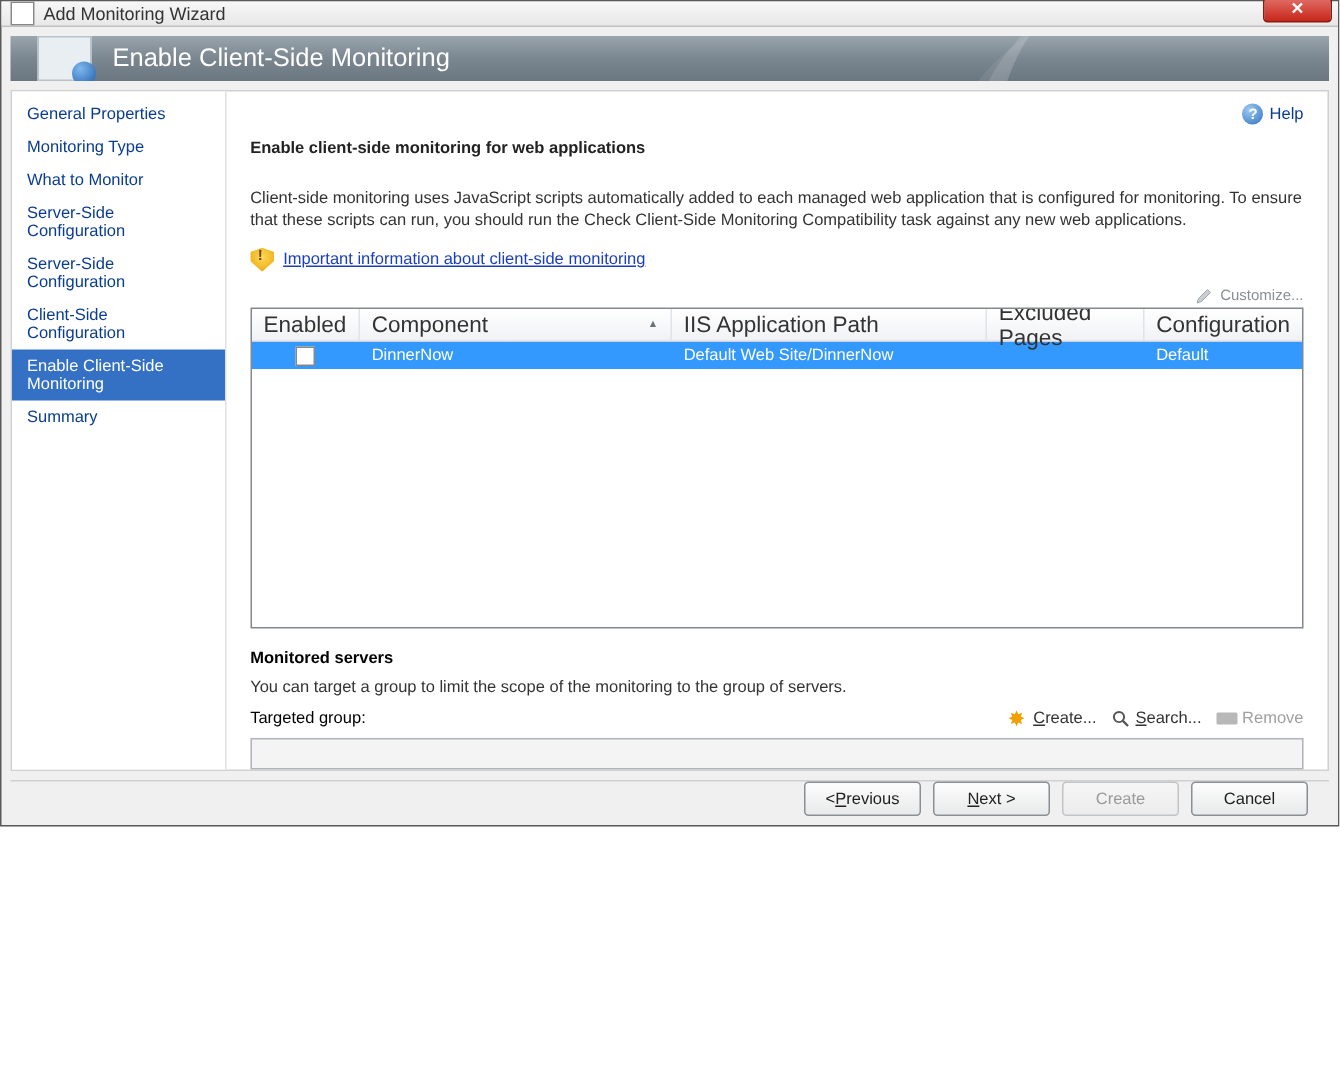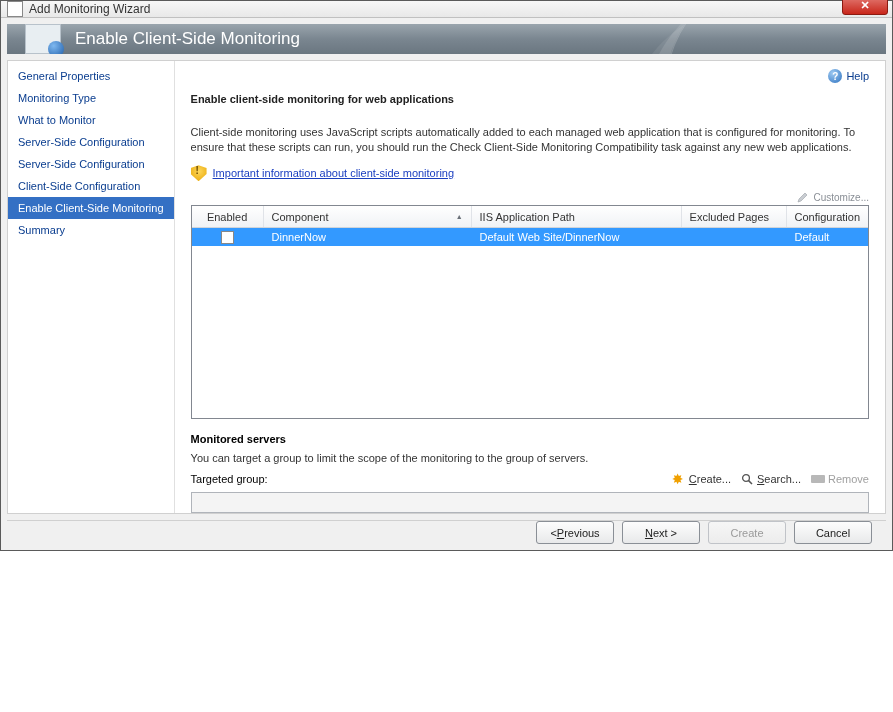--- a/index.html
+++ b/index.html
@@ -137,21 +137,21 @@
   height: 214px;
   background: #fff;
   overflow: hidden;
 }
 .thead {
   display: flex;
   background: linear-gradient(to bottom, #fff, #f0f2f5);
   border-bottom: 1px solid #d0d4da;
   height: 22px;
   align-items: center;
-  font-size: 11px;
+  font-size: 15px;
   color: #333;
 }
 .th { padding: 0 8px; border-right: 1px solid #e0e3e8; height: 100%; display: flex; align-items: center; }
 .th.sorted::after { content: "▲"; font-size: 7px; color: #6a7078; margin-left: auto; }
 .col-enabled { width: 72px; justify-content: center; }
 .col-component { width: 208px; }
 .col-iis { width: 210px; }
 .col-excluded { width: 105px; }
 .col-config { flex: 1; border-right: none; }
 .trow {

